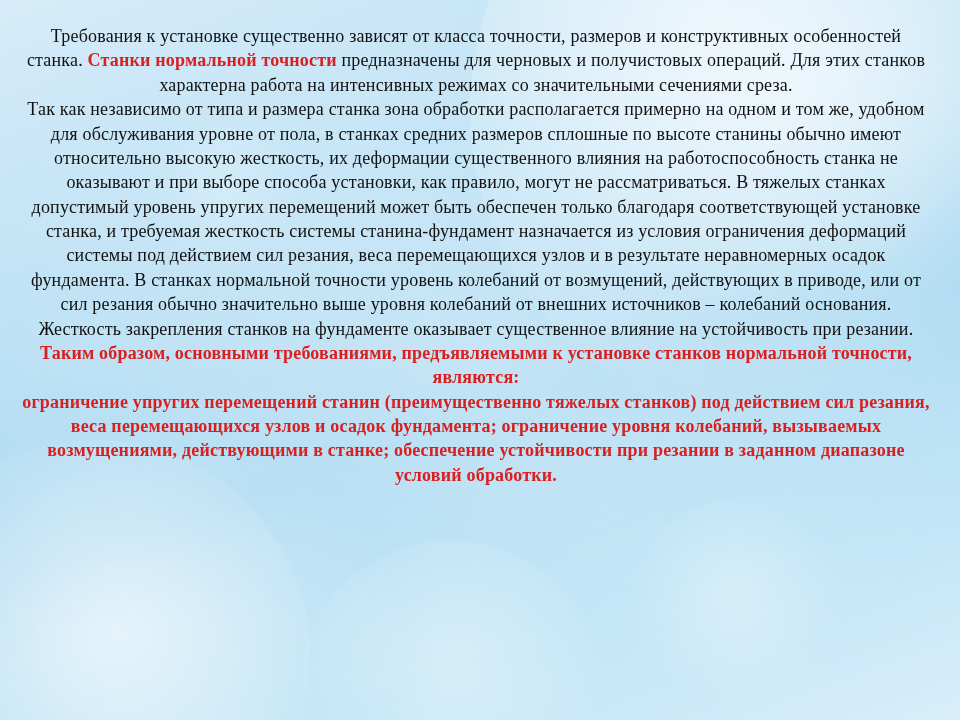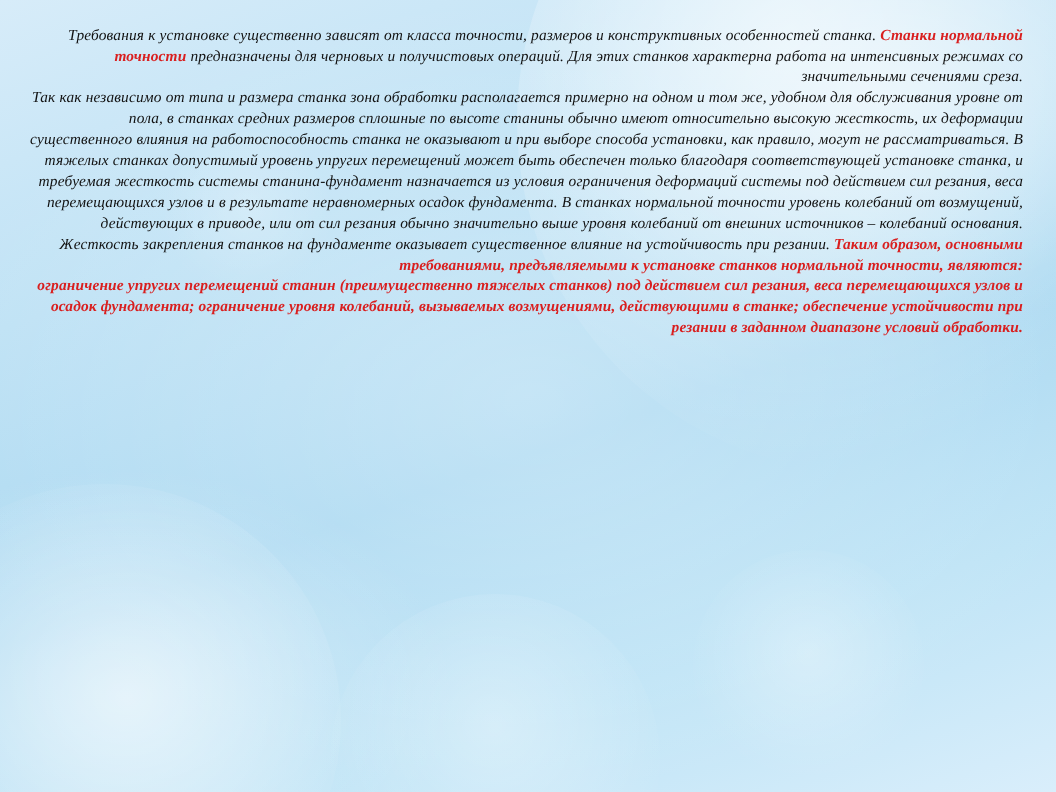--- a/index.html
+++ b/index.html
@@ -57,26 +57,25 @@
     background: radial-gradient(circle at 50% 45%, rgba(255,255,255,0.22), rgba(255,255,255,0.02) 64%, rgba(255,255,255,0) 76%);
   }
 
   .content {
     position: relative;
     z-index: 2;
     padding: 24px 30px 0 22px;
   }
   p {
     margin: 0;
-    font-size: 14px;
+    font-size: 18px;
     line-height: 1.355;
     color: #111111;
-    text-align: right;
+    text-align: center;
     letter-spacing: 0.01em;
-    font-style: italic;
   }
   .para {
     margin-bottom: 0;
   }
   .accent {
     color: #d91f1f;
     font-weight: bold;
   }
   .accent-strong {
     color: #d91f1f;

